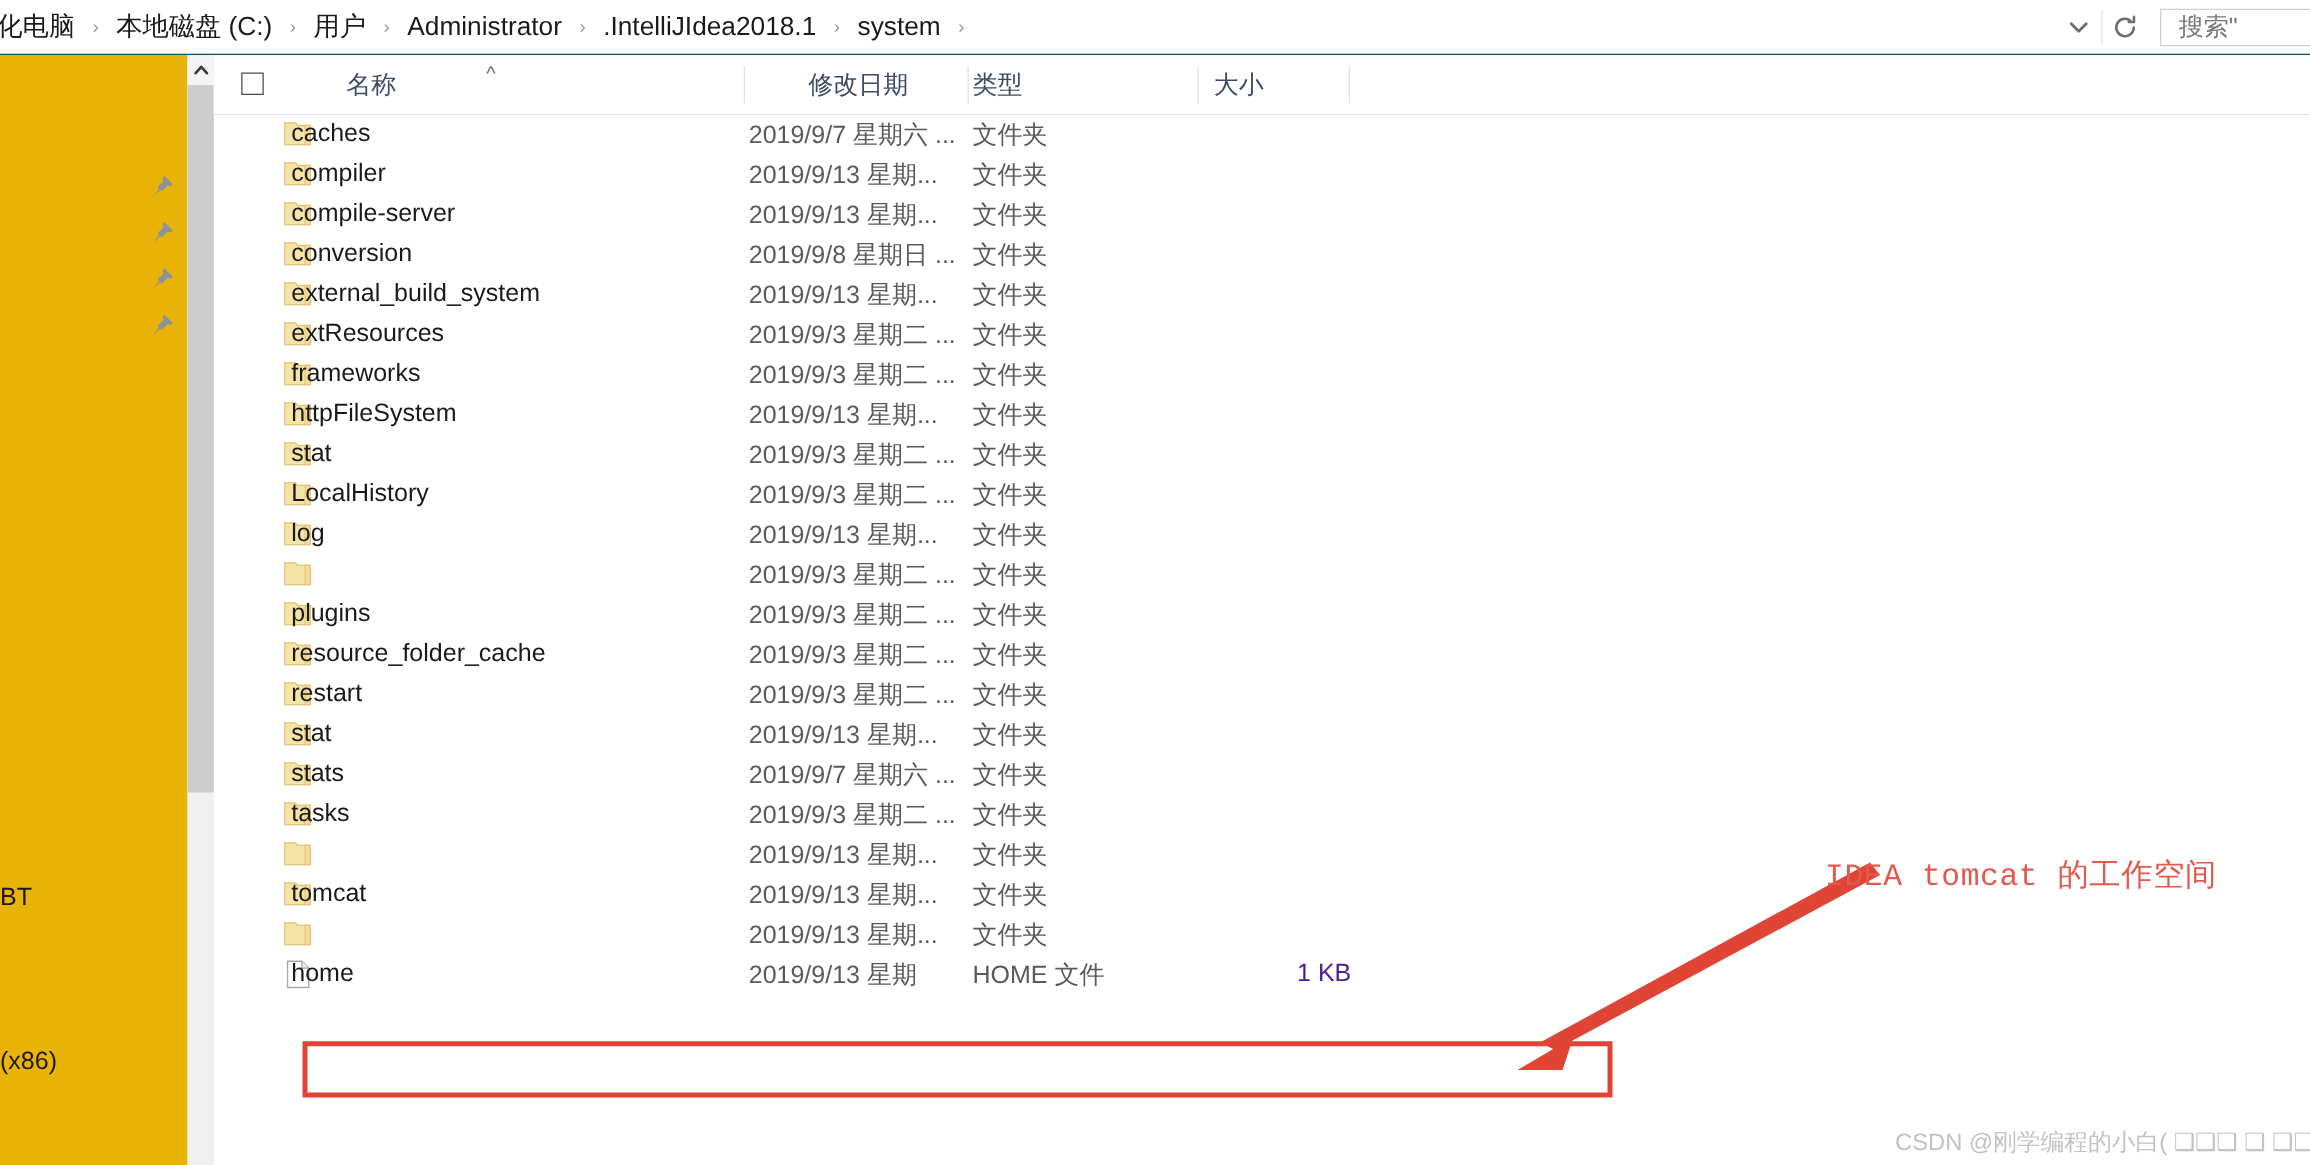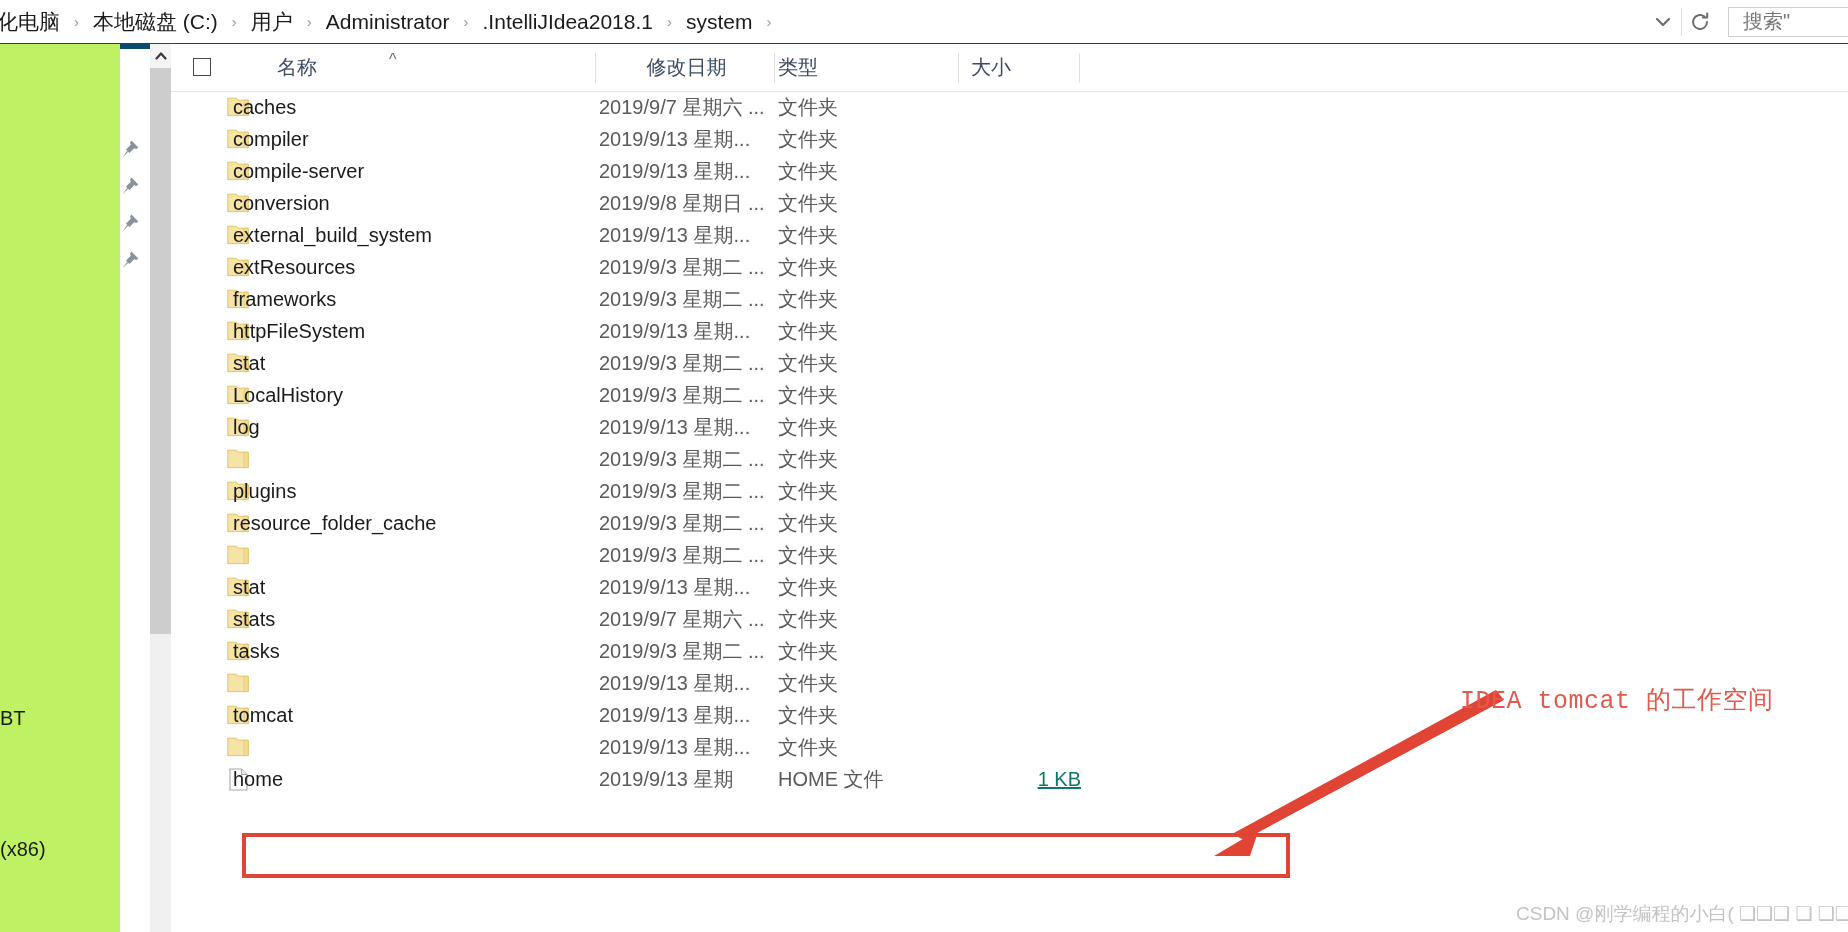--- a/index.html
+++ b/index.html
@@ -20,21 +20,21 @@
     height: 932px;
     background: #ffffff;
   }
 
   
   .addressbar {
     position: absolute;
     left: 0; top: 0;
     width: 1848px; height: 43px;
     background: #ffffff;
-    border-bottom: 6px solid #0c4a6e;
+    border-bottom: 3px solid #0c4a6e;
     display: flex;
     align-items: center;
   }
   .crumbs {
     display: flex;
     align-items: center;
     height: 43px;
     padding-left: 0px;
     flex: 1 1 auto;
     min-width: 0;
@@ -82,22 +82,22 @@
   .searchbox span {
     font-size: 20px;
     color: #777;
     white-space: nowrap;
   }
 
   
   .navpane {
     position: absolute;
     left: 0; top: 44px;
-    width: 120px; height: 888px;
-    background: #bef264;
+    width: 150px; height: 888px;
+    background: #eab308;
   }
   .nav-pin {
     position: absolute;
     left: 119px;
     width: 22px; height: 22px;
   }
   .nav-frag {
     position: absolute;
     left: 0;
     font-size: 20px;
@@ -184,21 +184,21 @@
     display: flex;
     align-items: center;
     font-size: 20px;
     color: #1a1a1a;
     white-space: nowrap;
     overflow: hidden;
   }
   .c-name  { left: 62px; width: 400px; }
   .c-date  { left: 428px; width: 175px; color: #5a5a5a; }
   .c-type  { left: 607px; width: 180px; color: #5a5a5a; }
-  .c-size  { left: 790px; width: 120px; color: #0f766e; justify-content: flex-end; padding-right: 18px; text-decoration: underline; }
+  .c-size  { left: 790px; width: 120px; color: #4c1d95; justify-content: flex-end; padding-right: 18px; }
   .icon-folder {
     position: absolute;
     left: 56px; top: 6px;
     width: 22px; height: 20px;
   }
   .icon-file {
     position: absolute;
     left: 58px; top: 5px;
     width: 19px; height: 23px;
   }
@@ -471,20 +471,21 @@
         <div class="cell c-name">resource_folder_cache</div>
         <div class="cell c-date">2019/9/3 星期二 ...</div>
         <div class="cell c-type">文件夹</div>
         <div class="cell c-size"></div>
       </div>
       <div class="row">
         <div class="icon-folder"><svg width="22" height="20" viewBox="0 0 22 20">
             <path d="M0.8 1.2 h8.4 l1.8 2.0 h10.2 v15.4 h-20.4 z" fill="#f6e3a8" stroke="#e2c46a" stroke-width="1"></path>
             <path d="M17.0 3.2 h4.2 v15.4 h-4.2 z" fill="#f2dc9b" stroke="#e2c46a" stroke-width="0.8"></path>
           </svg></div>
+        <div class="cell c-name">restart</div>
         <div class="cell c-date">2019/9/3 星期二 ...</div>
         <div class="cell c-type">文件夹</div>
         <div class="cell c-size"></div>
       </div>
       <div class="row">
         <div class="icon-folder"><svg width="22" height="20" viewBox="0 0 22 20">
             <path d="M0.8 1.2 h8.4 l1.8 2.0 h10.2 v15.4 h-20.4 z" fill="#f6e3a8" stroke="#e2c46a" stroke-width="1"></path>
             <path d="M17.0 3.2 h4.2 v15.4 h-4.2 z" fill="#f2dc9b" stroke="#e2c46a" stroke-width="0.8"></path>
           </svg></div>
         <div class="cell c-name">stat</div>

